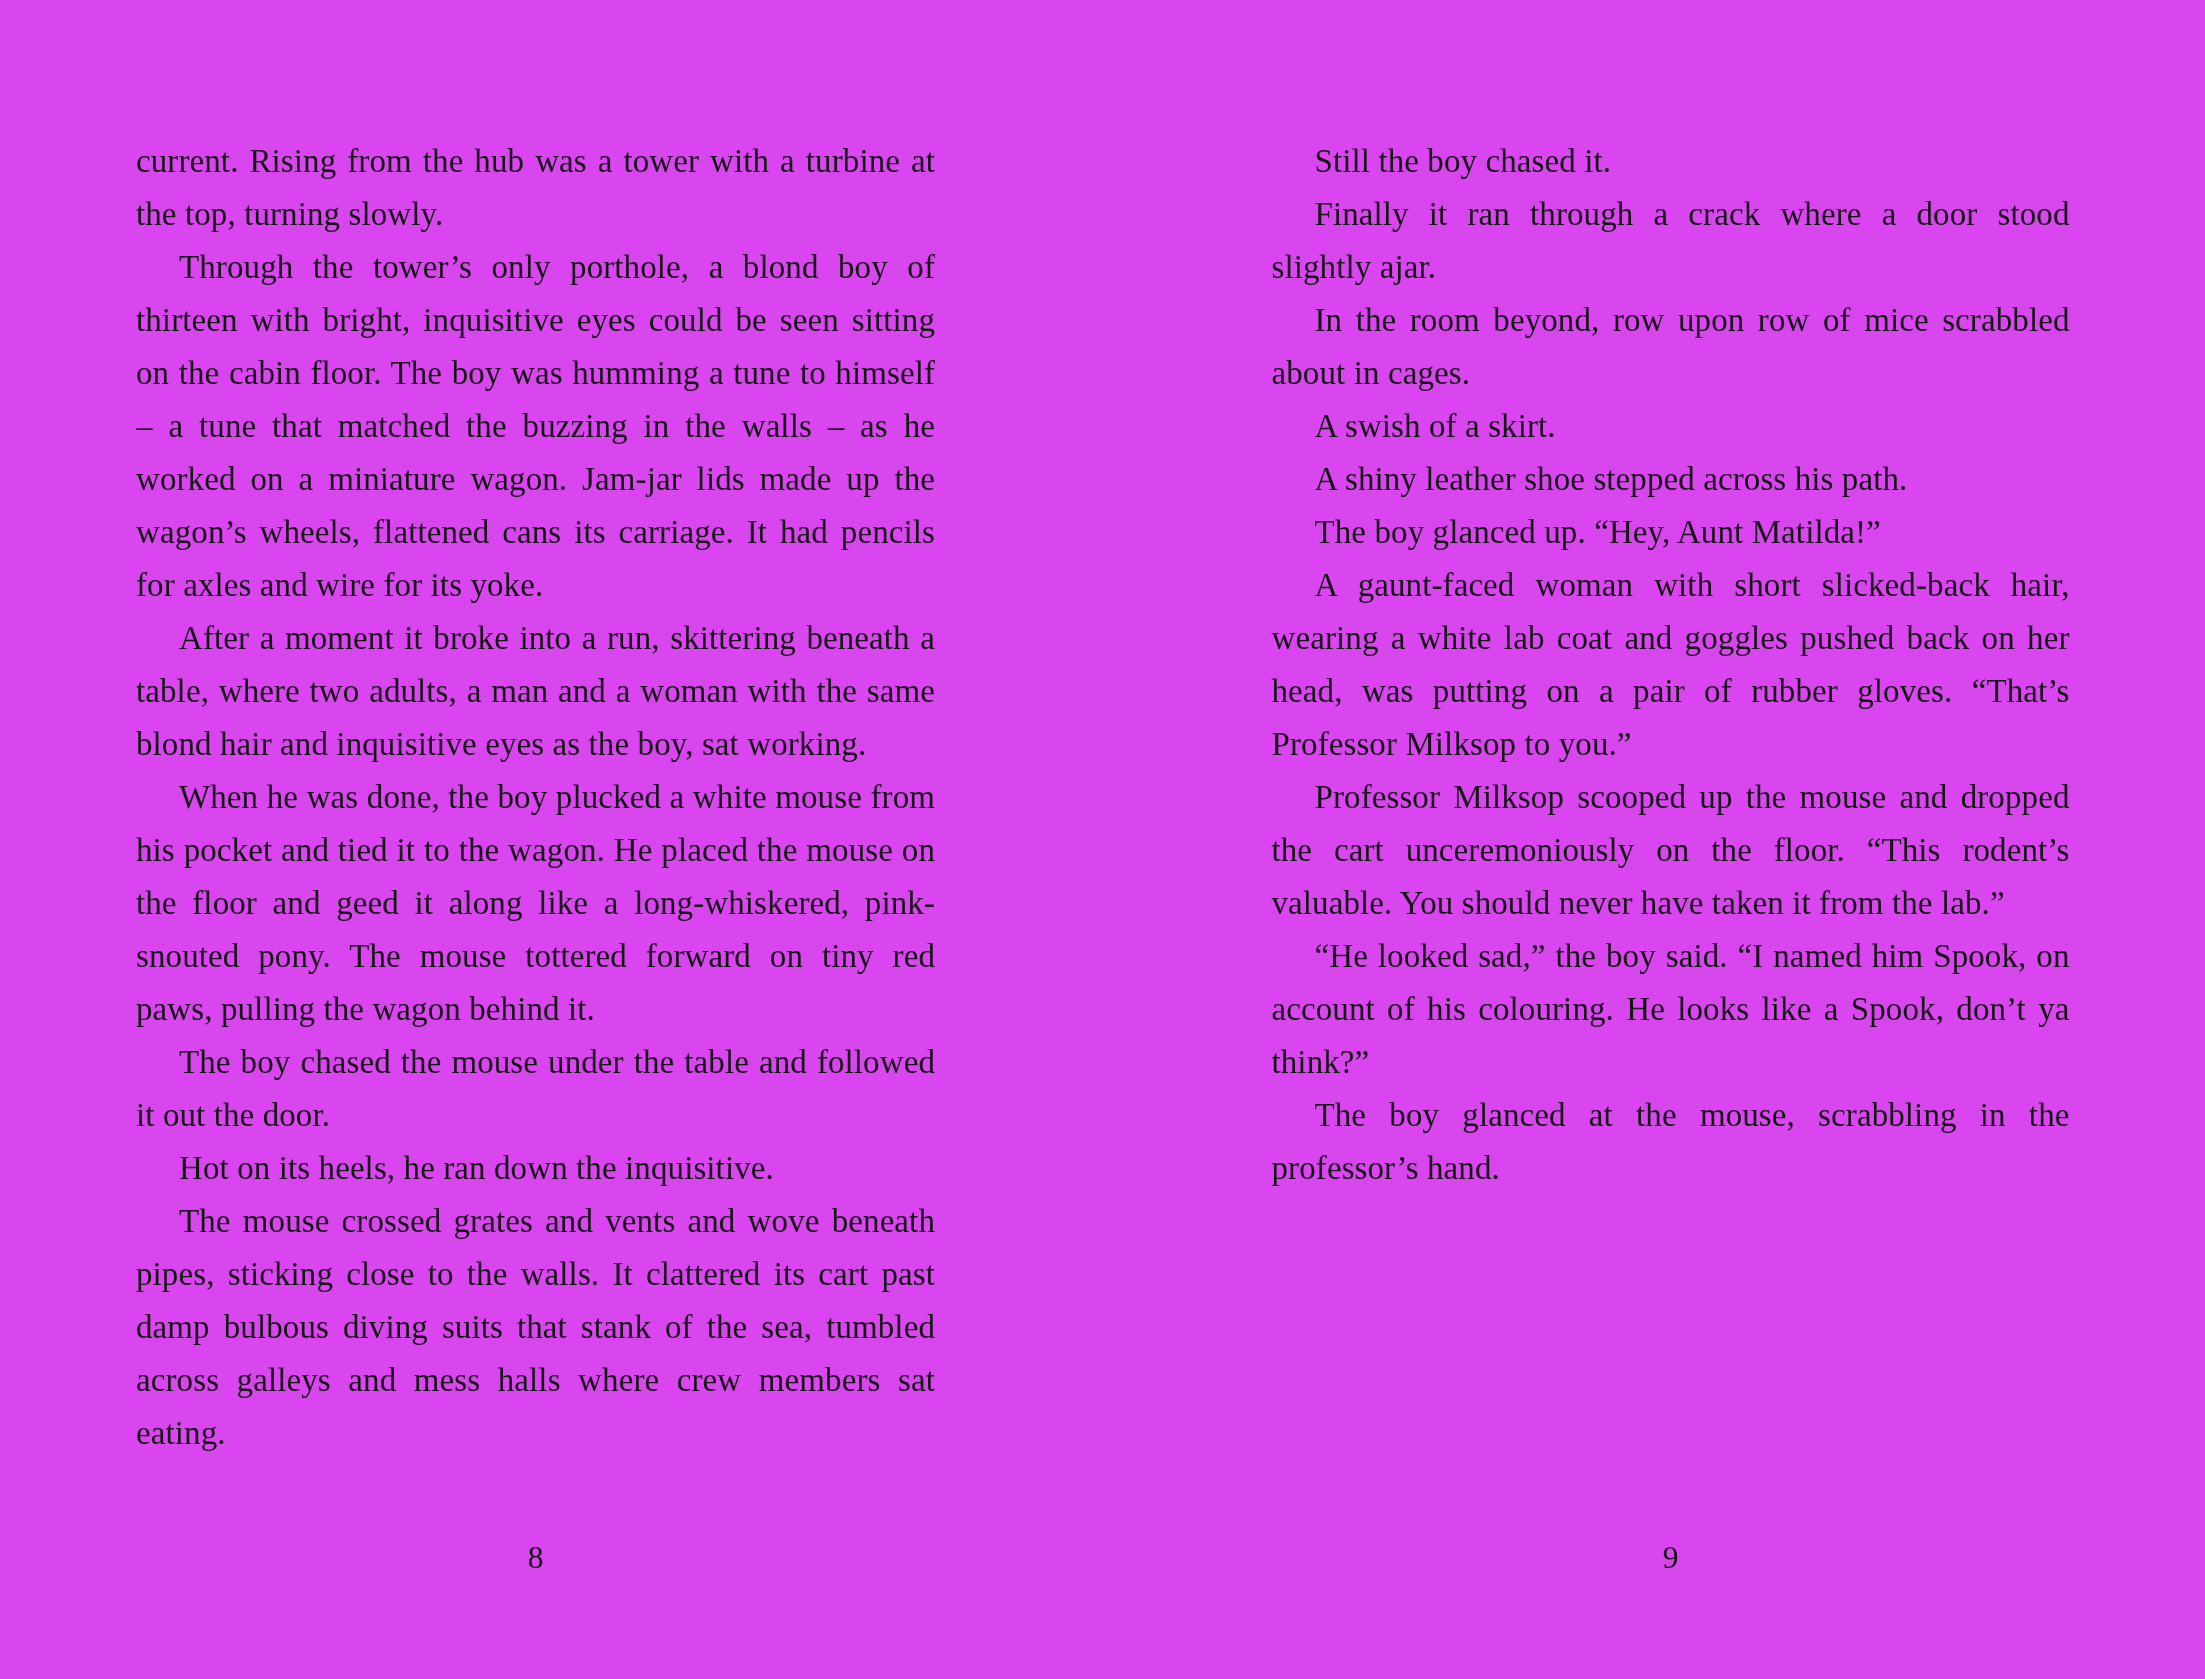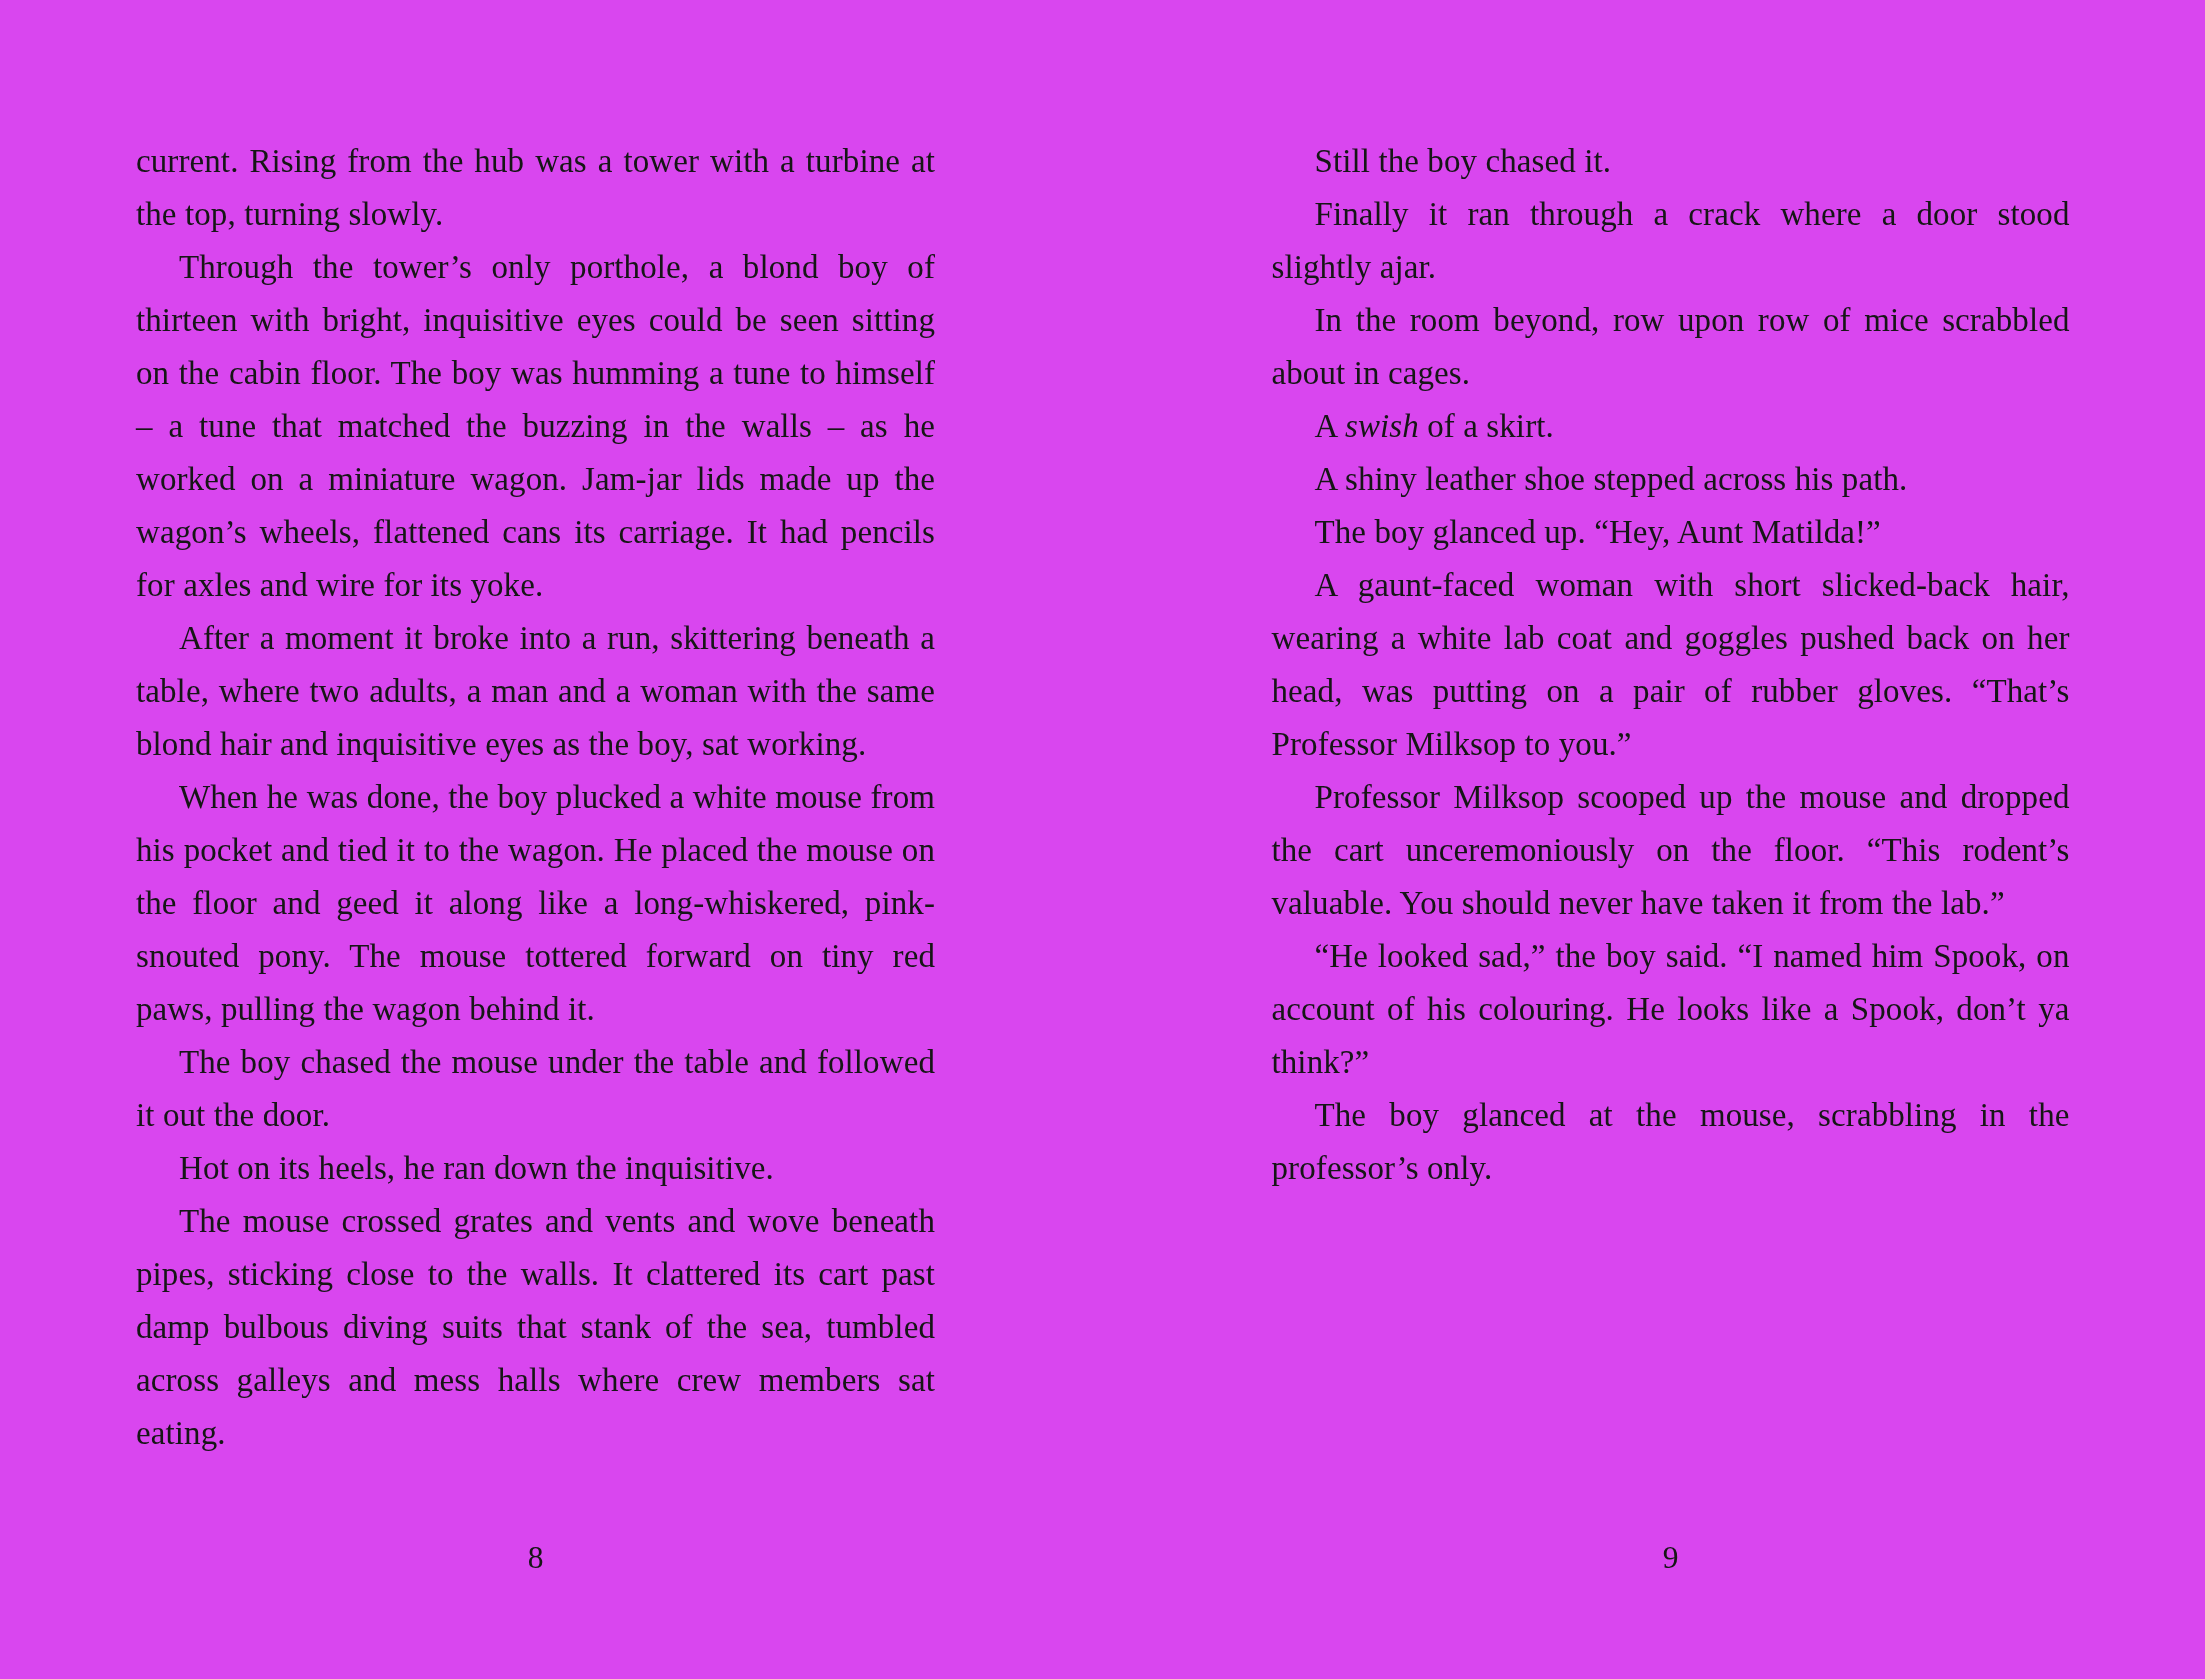--- a/index.html
+++ b/index.html
@@ -42,21 +42,20 @@
     width: 798px;
   }
   .para {
     margin: 0;
     padding: 0;
   }
   .para.indent {
     text-indent: 43px;
   }
   .italic {
-    font-style: italic;
   }
   .page-number {
     position: absolute;
     top: 1540px;
     font-size: 31.5px;
     text-align: center;
     color: #161616;
   }
   .page--left .page-number {
     left: 136px;
@@ -89,19 +88,19 @@
     <div class="text-block">
         <p class="para indent"><span>Still the boy chased it.</span></p>
         <p class="para indent"><span>Finally it ran through a crack where a door stood slightly ajar.</span></p>
         <p class="para indent"><span>In the room beyond, row upon row of mice scrabbled about in cages.</span></p>
         <p class="para indent"><span>A </span><span class="italic">swish</span><span> of a skirt.</span></p>
         <p class="para indent"><span>A shiny leather shoe stepped across his path.</span></p>
         <p class="para indent"><span>The boy glanced up. “Hey, Aunt Matilda!”</span></p>
         <p class="para indent"><span>A gaunt-faced woman with short slicked-back hair, wearing a white lab coat and goggles pushed back on her head, was putting on a pair of rubber gloves. “That’s Professor Milksop to you.”</span></p>
         <p class="para indent"><span>Professor Milksop scooped up the mouse and dropped the cart unceremoniously on the floor. “This rodent’s valuable. You should never have taken it from the lab.”</span></p>
         <p class="para indent"><span>“He looked sad,” the boy said. “I named him Spook, on account of his colouring. He looks like a Spook, don’t ya think?”</span></p>
-        <p class="para indent"><span>The boy glanced at the mouse, scrabbling in the professor’s only.</span></p>
+        <p class="para indent"><span>The boy glanced at the mouse, scrabbling in the professor’s hand.</span></p>
       </div>
     <div class="page-number">9</div>
   </div>
 
 </div>
 
 
 </body></html>

